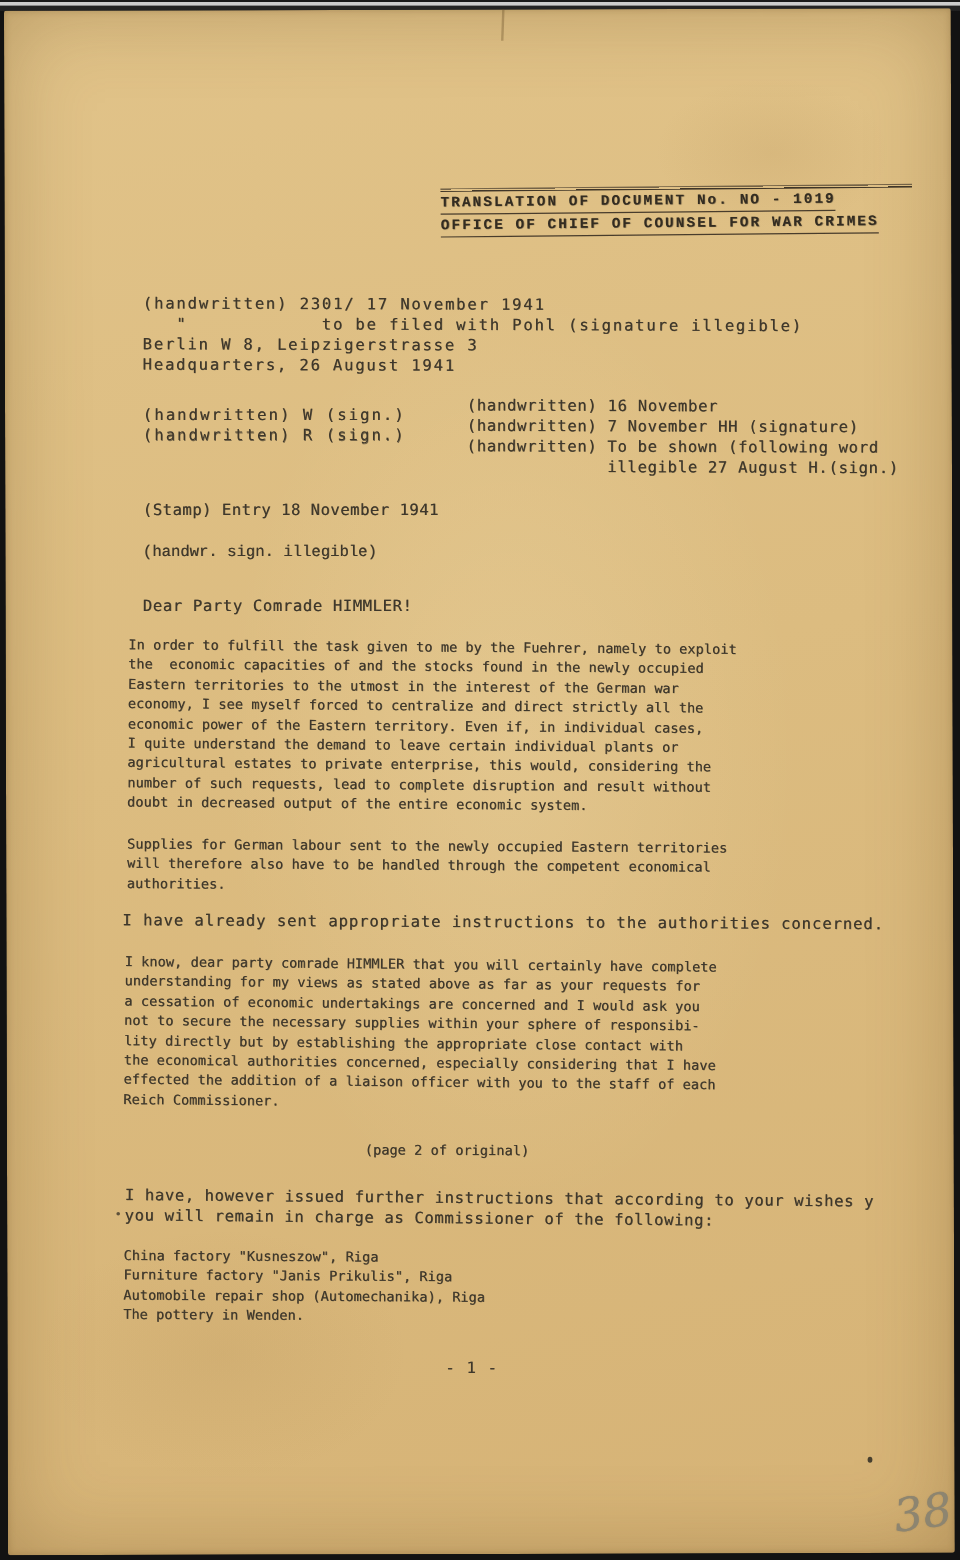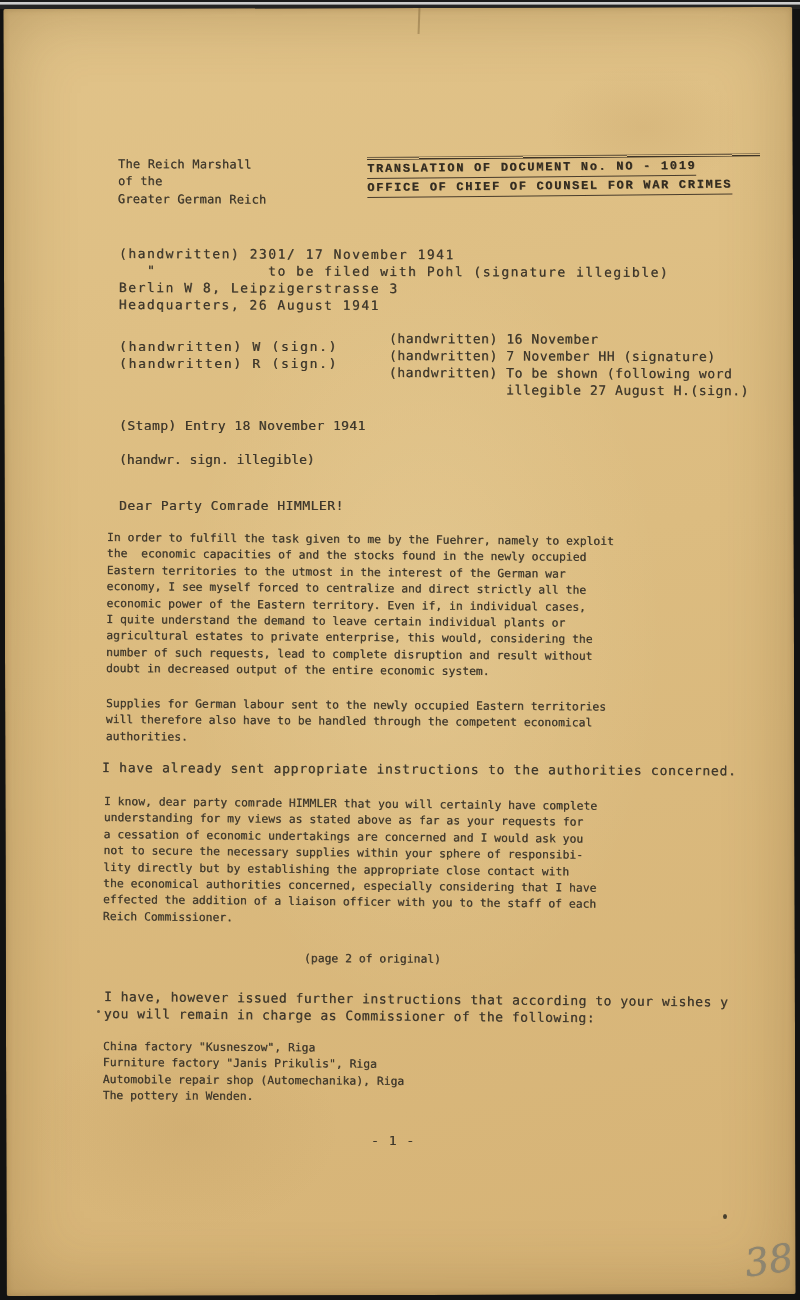--- a/index.html
+++ b/index.html
@@ -67,23 +67,20 @@
   }
 </style>
 </head>
 <body>
 
 <div id="stage">
   <div id="scanner-strip"></div>
   <div id="paper"></div>
   <div id="crease-mark"></div>
 
-  <pre class="tw" style="left:118px;top:156px;font-size:12px;line-height:17.3px;letter-spacing:0.2px;transform:rotate(0.2deg);">The Reich Marshall
-of the
-Greater German Reich</pre>
 
   <div id="stamp-block">
     <div id="stamp-rule"></div>
     <div class="stamp-line">TRANSLATION OF DOCUMENT No. NO - 1019</div>
     <div class="stamp-line">OFFICE OF CHIEF OF COUNSEL FOR WAR CRIMES</div>
   </div>
 
   <pre class="tw big" style="left:119px;top:245px;letter-spacing:1.5px;transform:rotate(0.2deg);">(handwritten) 2301/ 17 November 1941
    "            to be filed with Pohl (signature illegible)
 Berlin W 8, Leipzigerstrasse 3
@@ -92,21 +89,21 @@
   <pre class="tw big" style="left:119px;top:338px;letter-spacing:1.7px;">(handwritten) W (sign.)
 (handwritten) R (sign.)</pre>
 
   <pre class="tw big" style="left:389px;top:330px;letter-spacing:0.55px;transform:rotate(0.2deg);">(handwritten) 16 November
 (handwritten) 7 November HH (signature)
 (handwritten) To be shown (following word
               illegible 27 August H.(sign.)</pre>
 
   <pre class="tw big" style="left:119px;top:417px;letter-spacing:0.4px;">(Stamp) Entry 18 November 1941</pre>
 
-  <pre class="tw big" style="left:119px;top:451px;letter-spacing:0px;">(handwr. sign. illegible)</pre>
+  <pre class="tw big" style="left:119px;top:451px;letter-spacing:0px;font-family:Liberation Mono, monospace;">(handwr. sign. illegible)</pre>
 
   <pre class="tw big" style="left:119px;top:497px;letter-spacing:0.5px;">Dear Party Comrade HIMMLER!</pre>
 
   <pre class="tw small" style="left:107px;top:530px;transform:rotate(0.45deg);">In order to fulfill the task given to me by the Fuehrer, namely to exploit
 the  economic capacities of and the stocks found in the newly occupied
 Eastern territories to the utmost in the interest of the German war
 economy, I see myself forced to centralize and direct strictly all the
 economic power of the Eastern territory. Even if, in individual cases,
 I quite understand the demand to leave certain individual plants or
 agricultural estates to private enterprise, this would, considering the

